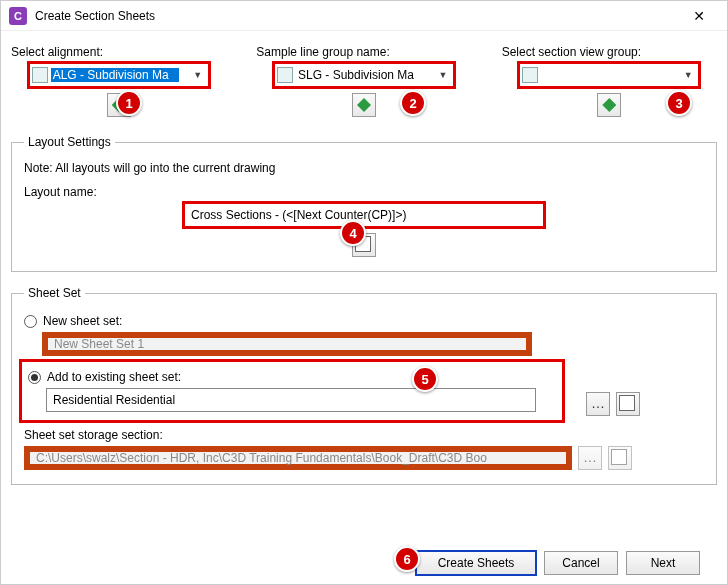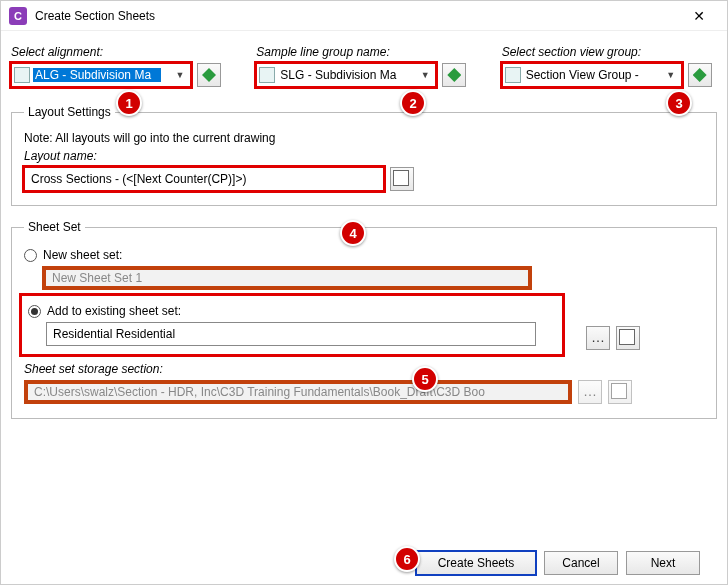--- a/index.html
+++ b/index.html
@@ -51,25 +51,26 @@
   .row-top {
     display: flex;
     gap: 30px;
     margin-bottom: 18px;
   }
   .col {
     display: flex;
     flex-direction: column;
     position: relative;
   }
-  .lbl { margin-bottom: 4px; font-style: italic; }
+  .lbl { margin-bottom: 4px; }
   .combo-wrap {
     display: flex;
     align-items: center;
     gap: 6px;
+    flex-direction: column;
   }
   .combo {
     display: flex;
     align-items: center;
     border: 1px solid #888;
     background: #fff;
     height: 24px;
     padding: 0 2px;
   }
   .combo .mini-icon {
@@ -130,21 +131,21 @@
     font-size:14px;
     line-height:10px;
     color:#333;
   }
   fieldset {
     border: 1px solid #bbb;
     margin: 0 0 14px 0;
     padding: 10px 12px 14px 12px;
   }
   legend { padding: 0 4px; }
-  .note { margin: 2px 0 4px 0; }
+  .note { margin: 2px 0 10px 0; }
   .text-input {
     height: 24px;
     border: 1px solid #888;
     padding: 0 6px;
     background: #fff;
     display: flex;
     align-items: center;
     overflow: hidden;
     white-space: nowrap;
   }
@@ -160,21 +161,21 @@
     border-radius: 50%;
     display: inline-flex;
     align-items: center;
     justify-content: center;
     background:#fff;
   }
   .radio .dot { width:7px;height:7px;border-radius:50%;background:#333; }
   .disabled-input {
     background:#f2f2f2;
     color:#888;
-    border:4px solid #c2410c;
+    border:6px solid #c2410c;
     height:24px;
     padding:0 6px;
     display:flex;align-items:center;
   }
   .sheet-block { margin-left: 18px; margin-bottom: 6px; display:flex; align-items:center; gap:6px;}
   .footer {
     position: absolute;
     bottom: 10px;
     right: 28px;
     display: flex;
@@ -248,21 +249,20 @@
             <span class="g"></span>
           </div>
       </div>
     </div>
 
     <div class="col" style="width:220px;">
       <span class="lbl">Select section view group:</span>
       <div class="combo-wrap">
         <div class="combo hlred" style="width:180px;">
           <span class="mini-icon"></span>
-          <span class="txt" style="width:128px;">Section View Group -</span>
           <span class="arrow">▼</span>
         </div>
         <div class="sq-btn">
             <span class="g"></span>
           </div>
       </div>
     </div>
 
   </div>
 

